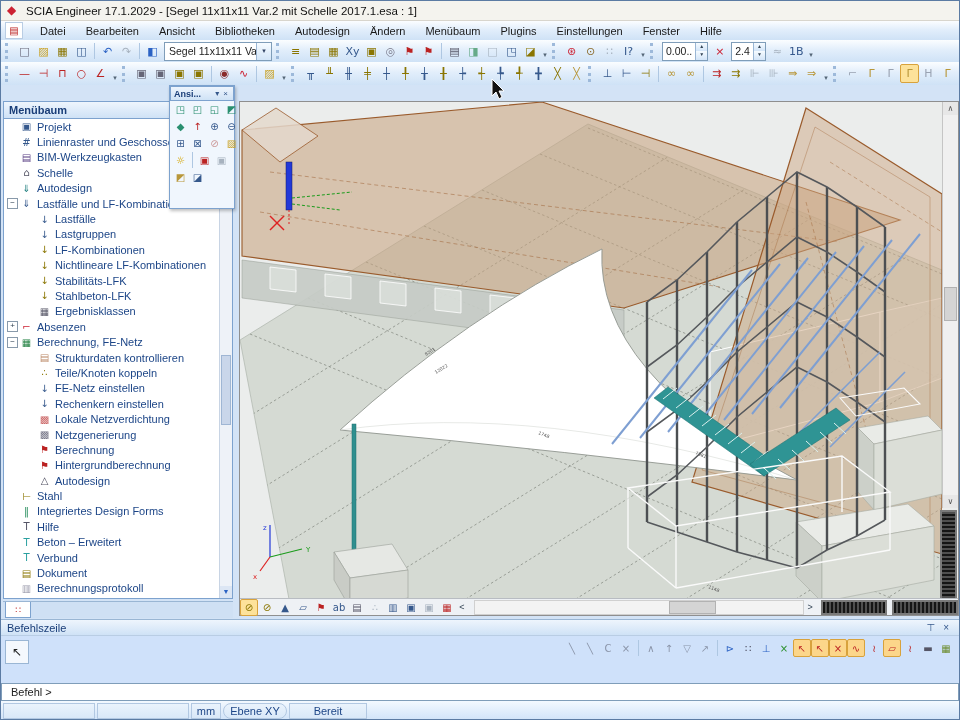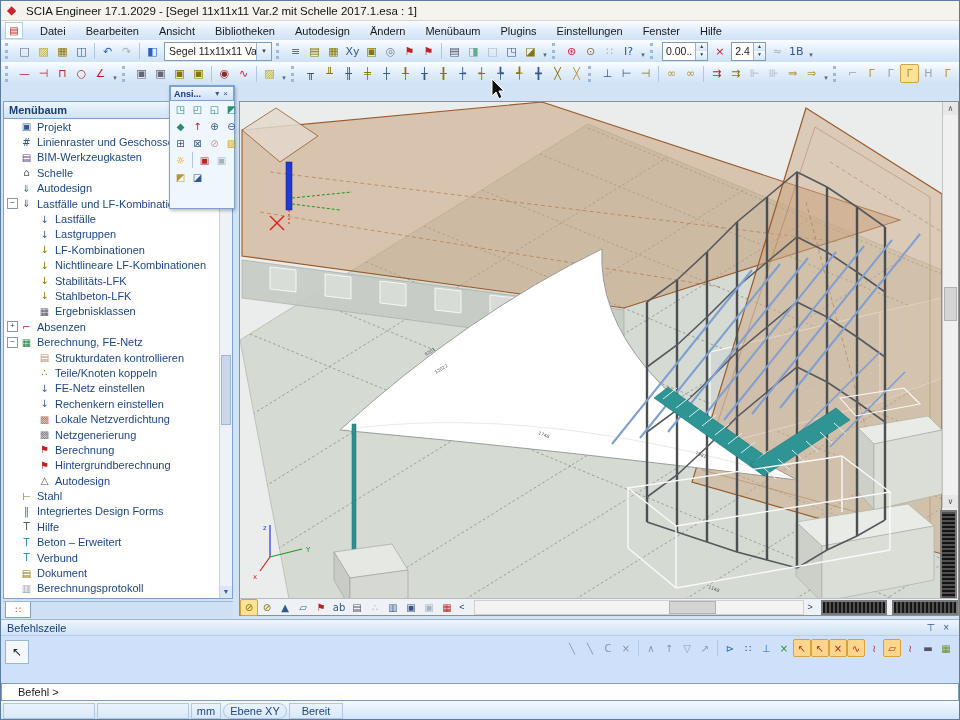--- a/index.html
+++ b/index.html
@@ -81,21 +81,21 @@
   #cmdhdr{height:17px;background:linear-gradient(#eef5fd,#cfe2f6);border-top:1px solid #9ab6d4;border-bottom:1px solid #b9cde4;
           display:flex;align-items:center;padding:0 6px;color:#1a3e78;font-size:11px;box-sizing:border-box;}
   #cmdhdr .sp{flex:1}
   #cmdhdr .hbtn{color:#35588c;padding:0 4px;font-size:10px;}
   #cmdbody{position:relative;height:47px;background:#cfe1fa;}
   #ptrbtn{position:absolute;left:4px;top:4px;width:22px;height:22px;background:#f4f8fd;border:1px solid #9ab6d4;
           display:flex;align-items:center;justify-content:center;color:#222;font-size:12px;}
   #snaprow{position:absolute;right:4px;top:3px;display:flex;align-items:center;}
   #snaprow .tbi{width:16px;height:16px;font-size:10px;}
   #befehl{position:absolute;left:0;top:64px;width:100%;height:18px;background:#fff;border:1px solid #7f9db9;
-          box-sizing:border-box;display:flex;align-items:center;padding-left:16px;color:#222;}
+          box-sizing:border-box;display:flex;align-items:center;padding-left:9px;color:#222;}
   
   #statusbar{position:absolute;left:0;top:700px;width:100%;height:20px;background:linear-gradient(#f3f9ff,#cfe2f8);
              display:flex;align-items:center;padding:1px 2px;box-sizing:border-box;gap:2px;}
   .sseg{height:16px;border:1px solid #b2c8e2;background:linear-gradient(#eaf3fc,#d9e8f8);
         display:flex;align-items:center;justify-content:center;color:#1c4587;font-size:11px;box-sizing:border-box;}
   
   #cursor{position:absolute;left:490px;top:78px;z-index:60;}
 </style>
 </head>
 <body>
@@ -652,19 +652,19 @@
     <div id="befehl">
       <span>Befehl &gt;</span>
     </div>
   </div>
 
   <div id="statusbar">
       <div class="sseg" style="width: 92px;"></div>
       <div class="sseg" style="width: 92px;"></div>
       <div class="sseg" style="width: 30px;">mm</div>
       <div class="sseg" style="width: 64px; border-radius: 8px;">Ebene XY</div>
-      <div class="sseg" style="width: 54px;">Bereit</div>
+      <div class="sseg" style="width: 78px;">Bereit</div>
     </div>
 
   <svg id="cursor" width="16" height="22">
     <polygon points="1,0 1,17 5,13 8,20 11,18 8,12 13,12" fill="#111" stroke="#fff" stroke-width="1"></polygon>
   </svg>
 </div>
 
 </body></html>

